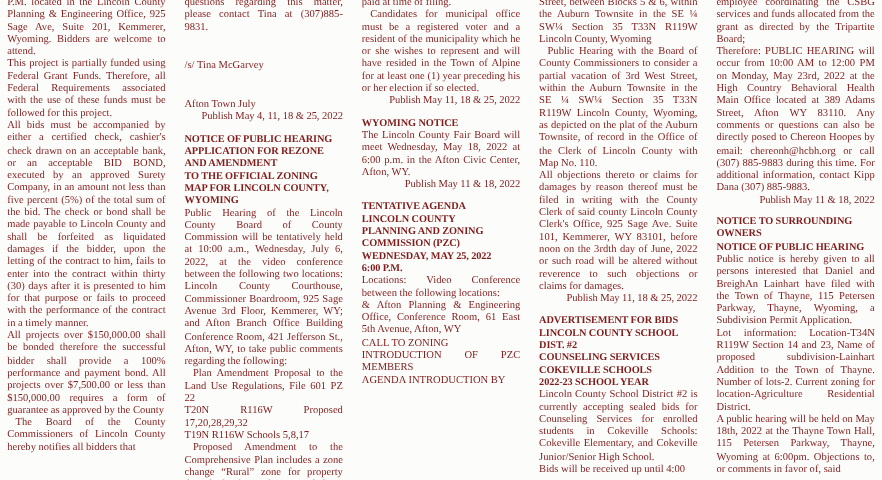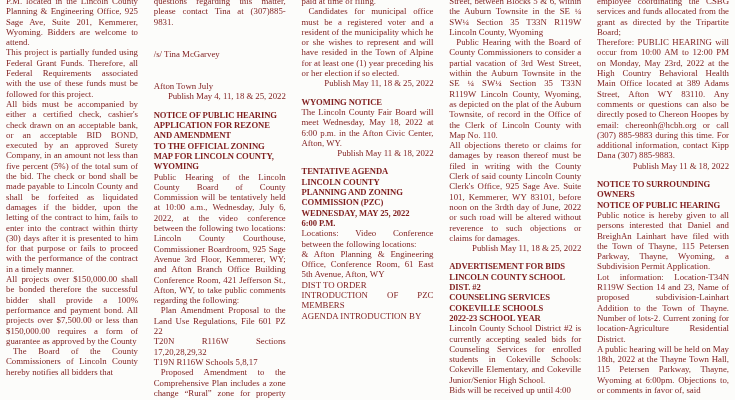--- a/index.html
+++ b/index.html
@@ -62,40 +62,40 @@
         <div class="blk sig">Afton Town July</div>
         <div class="blk publish">Publish May 4, 11, 18 &amp; 25, 2022</div>
         <div class="blk heading">NOTICE OF PUBLIC HEARING
 APPLICATION FOR REZONE
 AND AMENDMENT
 TO THE OFFICIAL ZONING
 MAP FOR LINCOLN COUNTY,
 WYOMING</div>
         <div class="blk para">Public Hearing of the Lincoln County Board of County Commission will be tentatively held at 10:00 a.m., Wednesday, July 6, 2022, at the video conference between the following two locations:  Lincoln County Courthouse, Commissioner Boardroom, 925 Sage Avenue 3rd Floor, Kemmerer, WY; and Afton Branch Office Building Conference Room, 421 Jefferson St., Afton, WY, to take public comments regarding the following:</div>
         <div class="blk para indent">Plan Amendment Proposal to the Land Use Regulations, File 601 PZ 22</div>
-        <div class="blk para">T20N R116W Sections 17,20,28,29,32</div>
+        <div class="blk para">T20N R116W Proposed 17,20,28,29,32</div>
         <div class="blk para">T19N R116W Schools 5,8,17</div>
         <div class="blk para indent">Proposed Amendment to the Comprehensive Plan includes a zone change “Rural” zone for property described above be amended to “Industrial” zone. Any person having comments to</div>
       </div>
       <div class="col">
         <div class="blk para">paid at time of filing.</div>
         <div class="blk para indent">Candidates for municipal office must be a registered voter and a resident of the municipality which he or she wishes to represent and will have resided in the Town of Alpine for at least one (1) year preceding his or her election if so elected.</div>
         <div class="blk publish">Publish May 11, 18 &amp; 25, 2022</div>
         <div class="blk heading">WYOMING NOTICE</div>
         <div class="blk para">The Lincoln County Fair Board will meet Wednesday, May 18, 2022 at 6:00 p.m. in the Afton Civic Center, Afton, WY.</div>
         <div class="blk publish">Publish May 11 &amp; 18, 2022</div>
         <div class="blk heading">TENTATIVE AGENDA
 LINCOLN COUNTY
 PLANNING AND ZONING
 COMMISSION (PZC)
 WEDNESDAY, MAY 25, 2022
 6:00 P.M.</div>
         <div class="blk para">Locations: Video Conference between the following locations:</div>
         <div class="blk para">&amp; Afton Planning &amp; Engineering Office, Conference Room, 61 East 5th Avenue, Afton, WY</div>
-        <div class="blk para">DIST TO ORDER</div>
+        <div class="blk para">CALL TO ZONING</div>
         <div class="blk para">INTRODUCTION OF PZC MEMBERS</div>
         <div class="blk para">AGENDA INTRODUCTION BY</div>
       </div>
       <div class="col">
         <div class="blk para">Street, between Blocks 5 &amp; 6, within the Auburn Townsite in the SE ¼ SW¼ Section 35 T33N R119W Lincoln County, Wyoming</div>
         <div class="blk para indent">Public Hearing with the Board of County Commissioners to consider a partial vacation of 3rd West Street, within the Auburn Townsite in the SE ¼ SW¼ Section 35 T33N R119W Lincoln County, Wyoming, as depicted on the plat of the Auburn Townsite, of record in the Office of the Clerk of Lincoln County with Map No. 110.</div>
         <div class="blk para">All objections thereto or claims for damages by reason thereof must be filed in writing with the County Clerk of said county Lincoln County Clerk's Office, 925 Sage Ave. Suite 101, Kemmerer, WY 83101, before noon on the 3rdth day of June, 2022 or such road will be altered without reverence to such objections or claims for damages.</div>
         <div class="blk publish">Publish May 11, 18 &amp; 25, 2022</div>
         <div class="blk heading">ADVERTISEMENT FOR BIDS
 LINCOLN COUNTY SCHOOL

